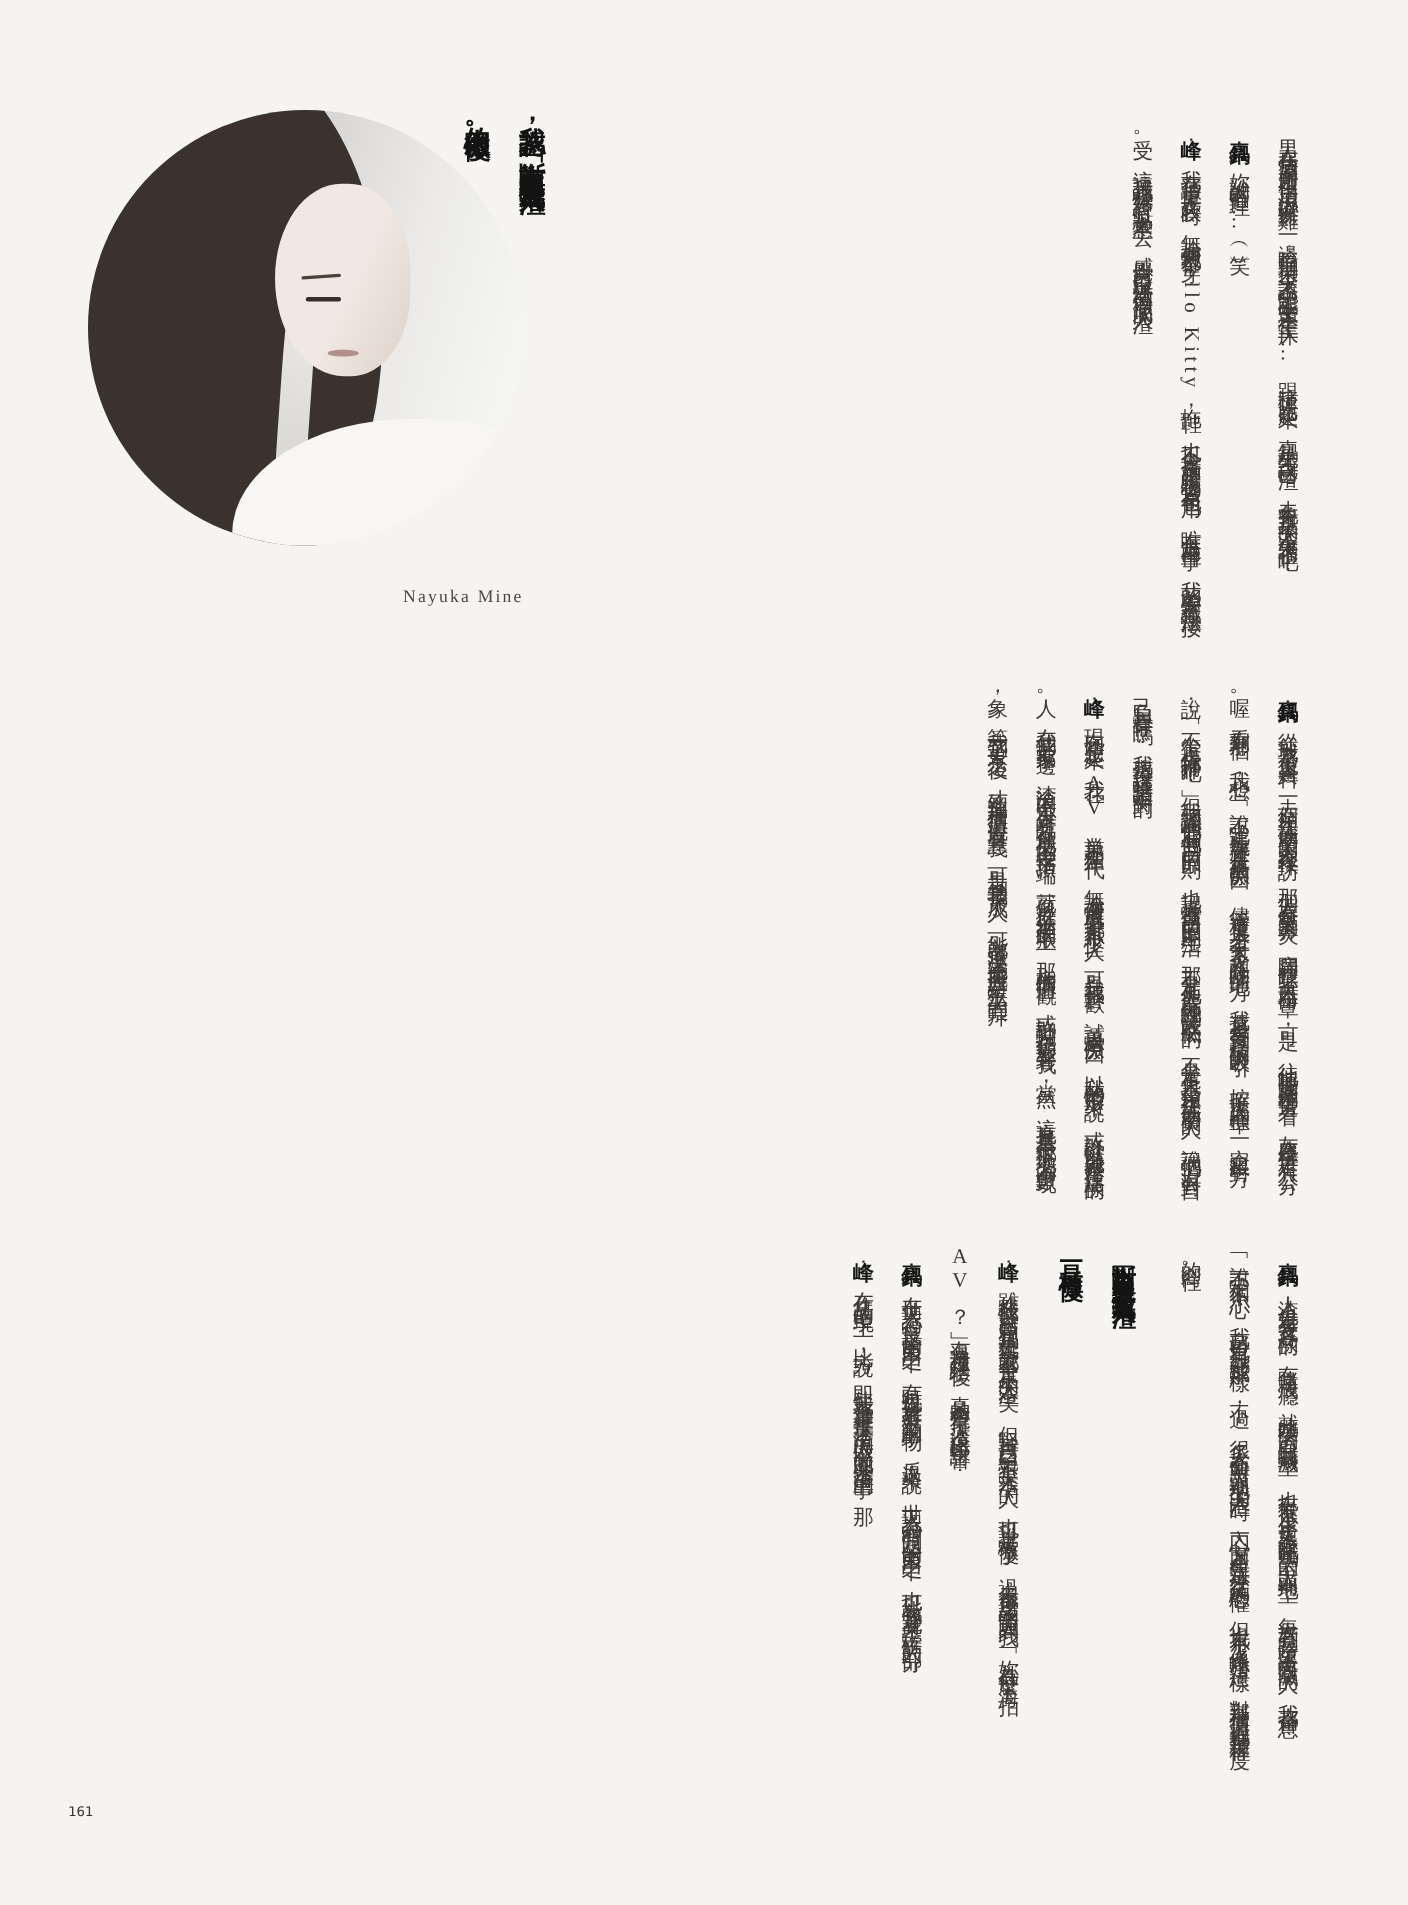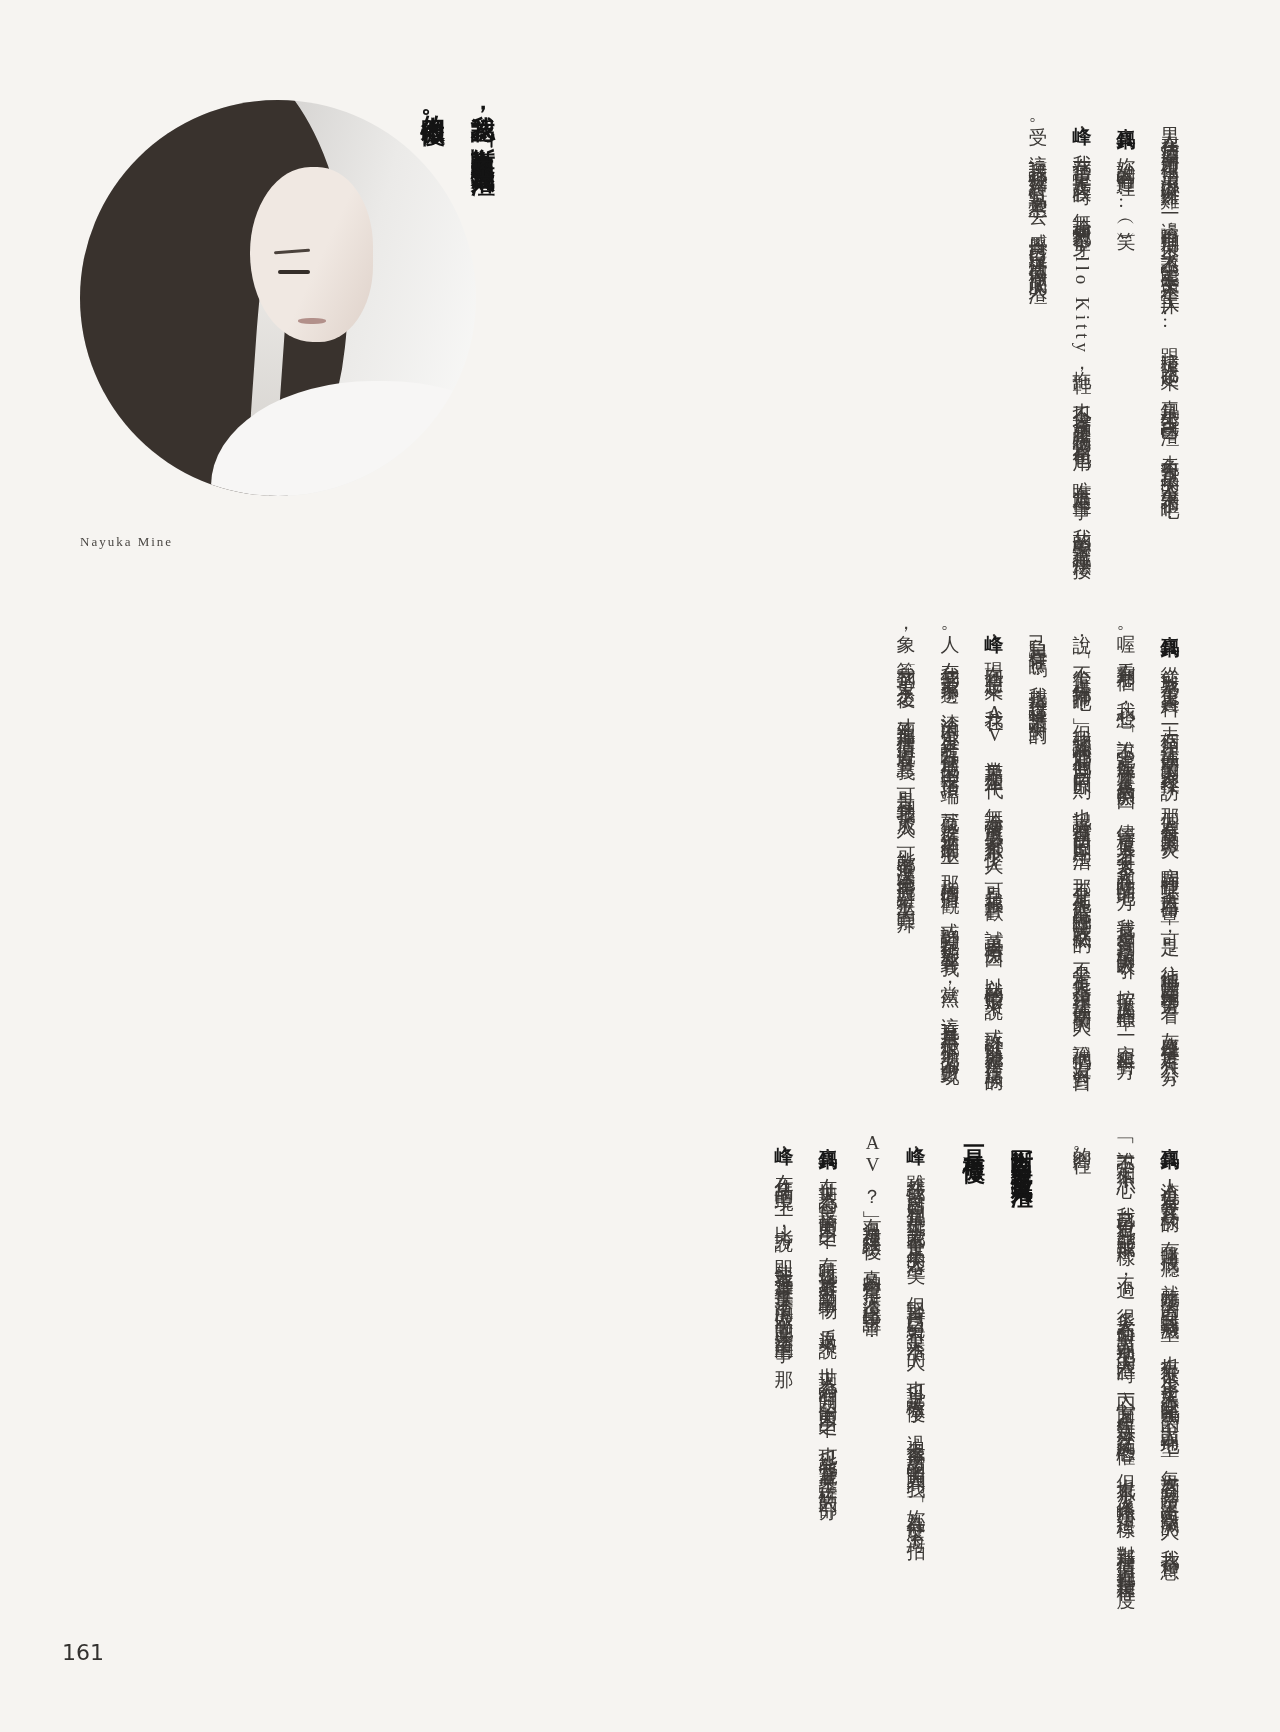--- a/index.html
+++ b/index.html
@@ -104,32 +104,32 @@
     right: -18%; bottom: -26%;
     width: 85%; height: 55%;
     background: #f7f6f5;
     border-radius: 48%;
   }
   .caption {
     position: absolute;
     left: 80px;
     top: 534px;
     width: 396px;
-    text-align: left;
-    font-size: 13px;
+    text-align: right;
+    font-size: 16px;
     letter-spacing: 2px;
     color: #4a4744;
     font-family: "Liberation Serif", "DejaVu Serif", serif;
   }
 
   .pagenum {
     position: absolute;
     left: 62px;
     top: 1640px;
-    font-size: 22px;
+    font-size: 12px;
     color: #33312f;
     font-family: "DejaVu Sans", "Liberation Sans", sans-serif;
   }
 </style>
 </head>
 <body>
 
 <div class="page">
 
   <div class="photo">

